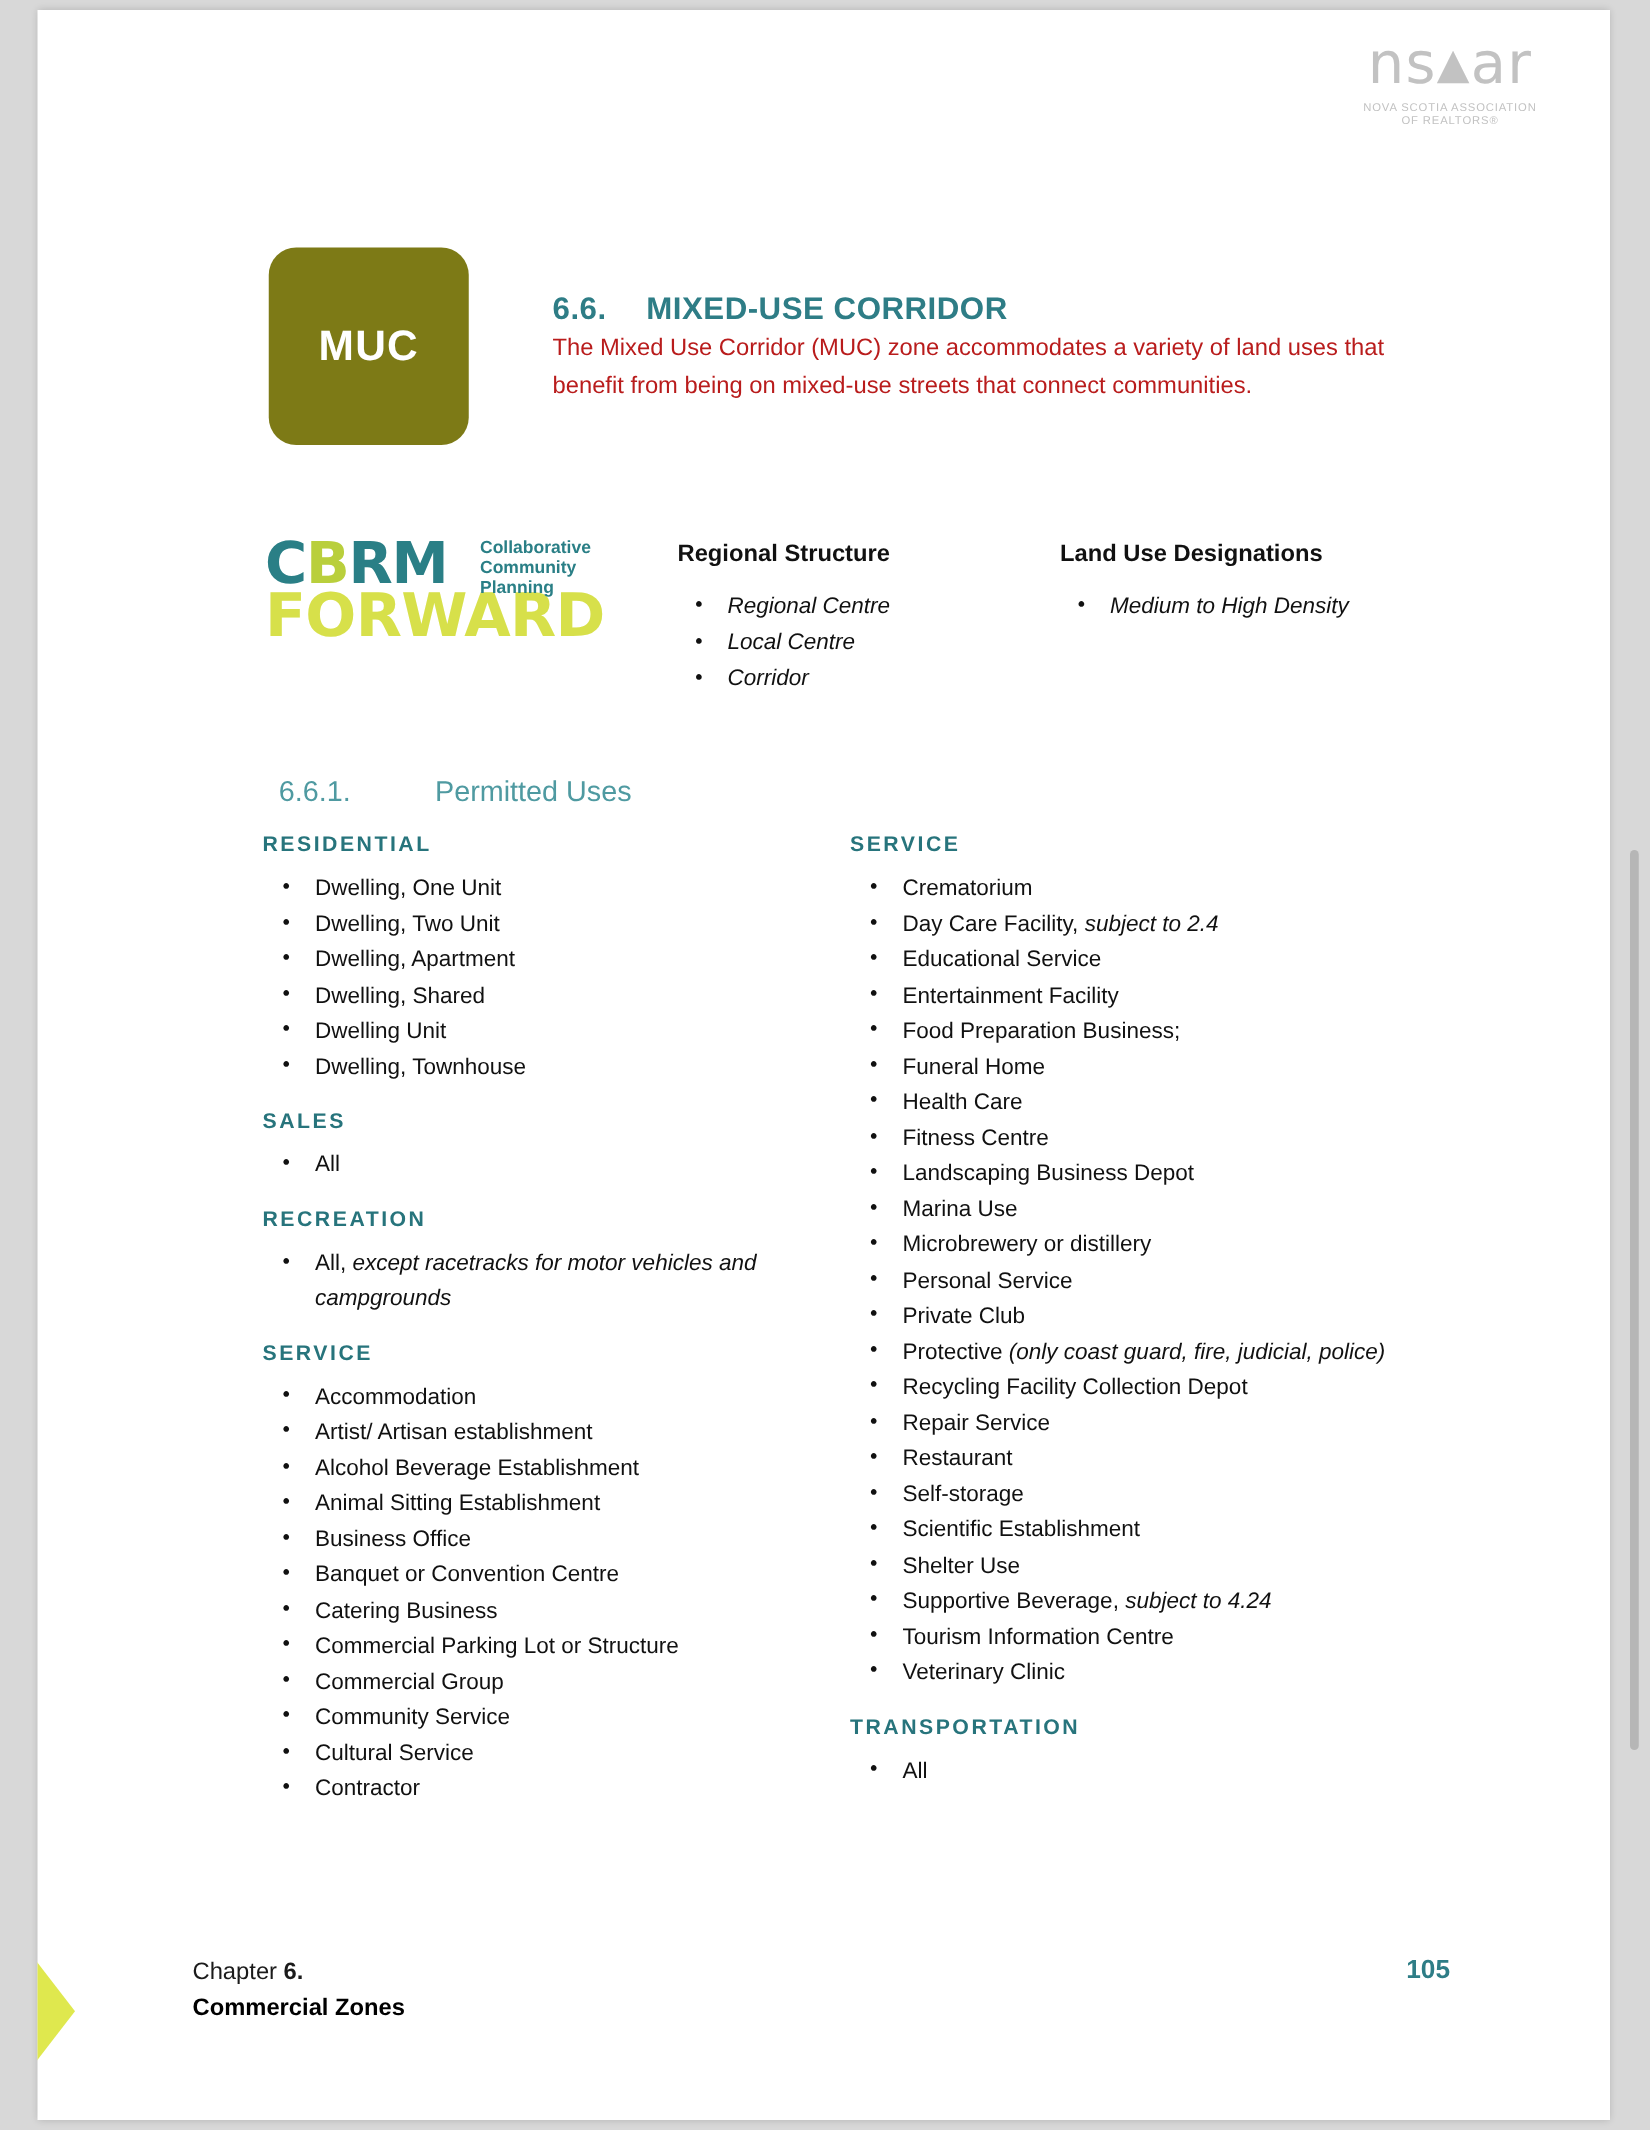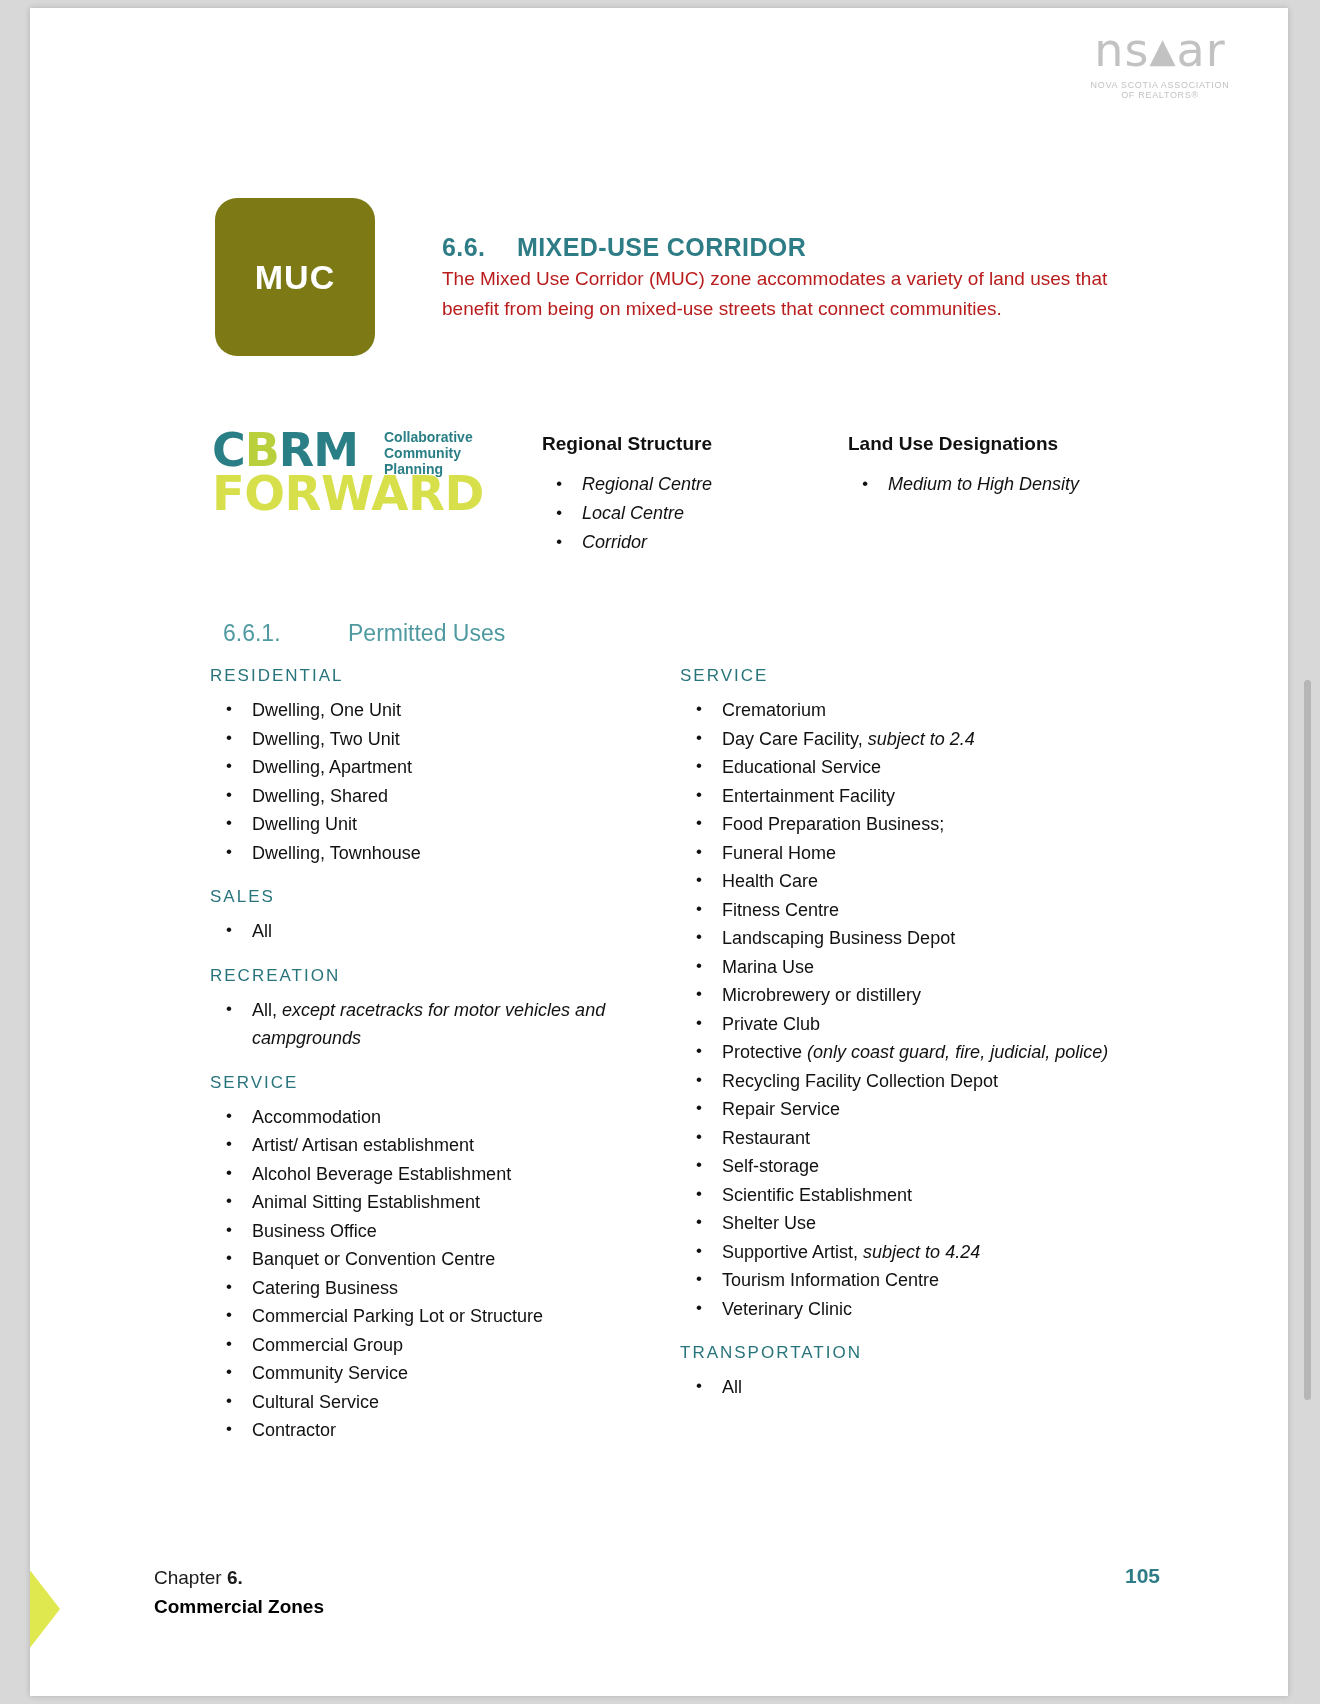--- a/index.html
+++ b/index.html
@@ -184,21 +184,21 @@
     left: 193px;
     top: 612px;
     color: #4f9aa1;
     font-size: 23px;
     white-space: nowrap;
   }
   .sub-title .num { display: inline-block; width: 125px; }
 
   .cat {
     font-size: 17px;
-    font-weight: normal;
+    font-weight: bold;
     color: #27747c;
     letter-spacing: 2px;
     margin: 0 0 10px 0;
   }
   .uses-col {
     position: absolute;
     font-size: 18.5px;
     color: #111111;
   }
   .col-left { left: 180px; top: 658px; width: 420px; }
@@ -359,29 +359,30 @@
           <li><span>Day Care Facility,</span><em class="it"> subject to 2.4</em></li>
           <li><span>Educational Service</span></li>
           <li><span>Entertainment Facility</span></li>
           <li><span>Food Preparation Business;</span></li>
           <li><span>Funeral Home</span></li>
           <li><span>Health Care</span></li>
           <li><span>Fitness Centre</span></li>
           <li><span>Landscaping Business Depot</span></li>
           <li><span>Marina Use</span></li>
           <li><span>Microbrewery or distillery</span></li>
+          <li><span>Personal Service</span></li>
           <li><span>Private Club</span></li>
           <li><span>Protective</span><em class="it"> (only coast guard, fire, judicial, police)</em></li>
           <li><span>Recycling Facility Collection Depot</span></li>
           <li><span>Repair Service</span></li>
           <li><span>Restaurant</span></li>
           <li><span>Self-storage</span></li>
           <li><span>Scientific Establishment</span></li>
           <li><span>Shelter Use</span></li>
-          <li><span>Supportive Artist,</span><em class="it"> subject to 4.24</em></li>
+          <li><span>Supportive Beverage,</span><em class="it"> subject to 4.24</em></li>
           <li><span>Tourism Information Centre</span></li>
           <li><span>Veterinary Clinic</span></li>
         </ul>
       </div>
       <div class="group">
         <div class="cat">TRANSPORTATION</div>
         <ul class="plain">
           <li><span>All</span></li>
         </ul>
       </div>

